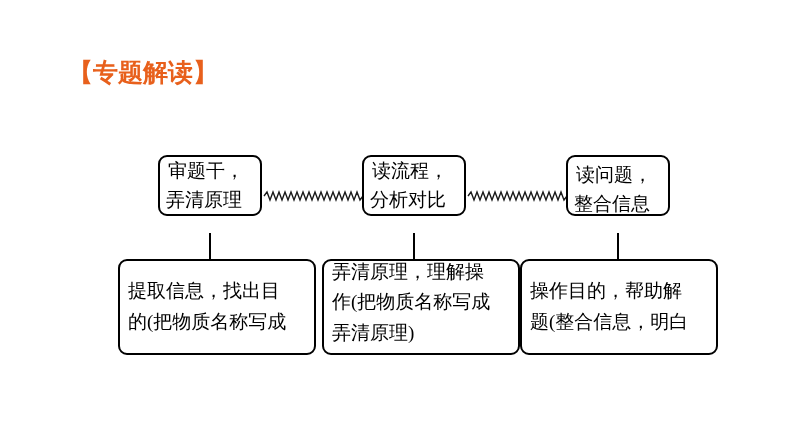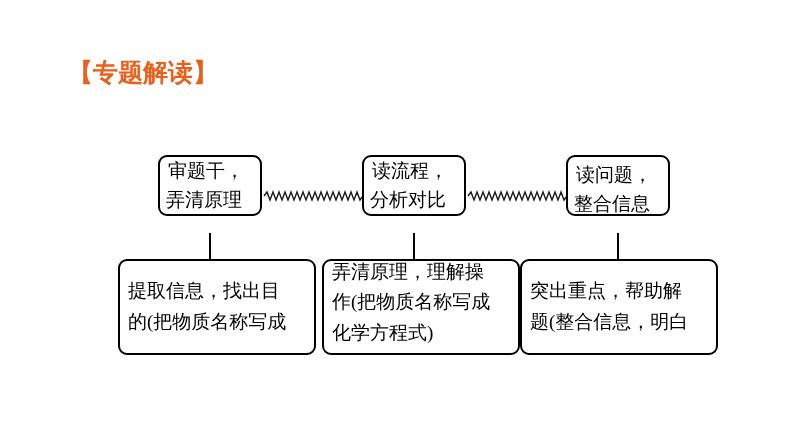--- a/index.html
+++ b/index.html
@@ -153,21 +153,21 @@
   </div>
 
   <div class="node bottom" id="node-bot-1">
     <div class="line">提取信息，找出目</div>
     <div class="line">的(把物质名称写成</div>
   </div>
 
   <div class="node bottom" id="node-bot-2">
     <div class="line">弄清原理，理解操</div>
     <div class="line">作(把物质名称写成</div>
-    <div class="line">化学方程式)</div>
+    <div class="line">弄清原理)</div>
   </div>
 
   <div class="node bottom" id="node-bot-3">
-    <div class="line">突出重点，帮助解</div>
+    <div class="line">操作目的，帮助解</div>
     <div class="line">题(整合信息，明白</div>
   </div>
 
 </div>
 
 </body></html>

